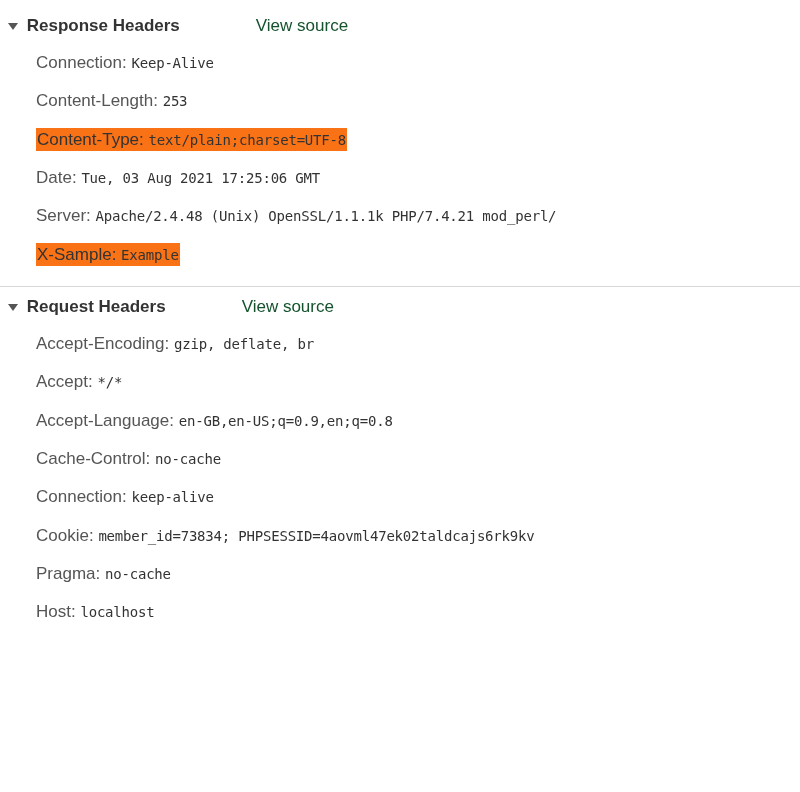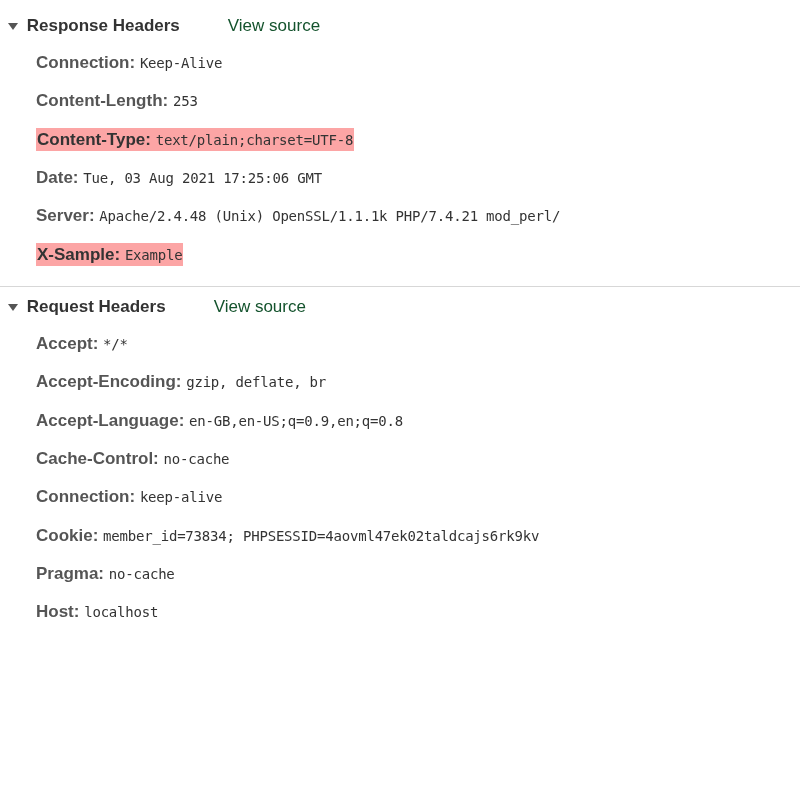--- a/index.html
+++ b/index.html
@@ -7,21 +7,21 @@
       font-family: -apple-system, BlinkMacSystemFont, "Segoe UI", Helvetica, Arial, sans-serif;
       font-size: 17px;
       color: #333;
       background: #fff;
       width: 800px;
       padding-top: 14px;
     }
     .section-header {
       display: flex;
       align-items: center;
-      gap: 48px;
+      gap: 76px;
       padding: 2px 0 2px 8px;
       font-size: 17px;
     }
     .toggle {
       display: inline-block;
       width: 0;
       height: 0;
       border-left: 5px solid transparent;
       border-right: 5px solid transparent;
       border-top: 7px solid #555;
@@ -39,32 +39,32 @@
     }
     .headers {
       padding: 6px 0 6px 36px;
     }
     .header-row {
       padding: 6px 0;
       line-height: 1.55;
       white-space: nowrap;
     }
     .hname {
-      font-weight: 700;
+      font-weight: 400;
       color: #555;
       font-size: 17px;
     }
     .hval {
       font-family: "SF Mono", ui-monospace, Menlo, Monaco, Consolas, monospace;
       font-size: 14px;
       color: #333;
       letter-spacing: -0.2px;
     }
     .hl {
-      background: #fca5a5;
+      background: #f97316;
       display: inline;
       padding: 2px 1px;
     }
     .hl .hname { color: #333; }
     .divider {
       border-top: 1px solid #d7d7d7;
       margin-top: 6px;
     }
     .section-request {
       padding-top: 10px;
@@ -92,21 +92,21 @@
 <div class="divider"></div>
 
 <div class="section-header section-request">
   <span>
     <span class="toggle"></span>
     <span class="section-title">Request Headers</span>
   </span>
   <span class="view-source">View source</span>
 </div>
 <div class="headers" id="request-headers">
+    <div class="header-row"><span class="hname">Accept-Encoding:</span> <span class="hval">gzip, deflate, br</span></div>
     <div class="header-row"><span class="hname">Accept:</span> <span class="hval">*/*</span></div>
-    <div class="header-row"><span class="hname">Accept-Encoding:</span> <span class="hval">gzip, deflate, br</span></div>
     <div class="header-row"><span class="hname">Accept-Language:</span> <span class="hval">en-GB,en-US;q=0.9,en;q=0.8</span></div>
     <div class="header-row"><span class="hname">Cache-Control:</span> <span class="hval">no-cache</span></div>
     <div class="header-row"><span class="hname">Connection:</span> <span class="hval">keep-alive</span></div>
     <div class="header-row"><span class="hname">Cookie:</span> <span class="hval">member_id=73834; PHPSESSID=4aovml47ek02taldcajs6rk9kv</span></div>
     <div class="header-row"><span class="hname">Pragma:</span> <span class="hval">no-cache</span></div>
     <div class="header-row"><span class="hname">Host:</span> <span class="hval">localhost</span></div>
   </div>
 
 </body></html>

